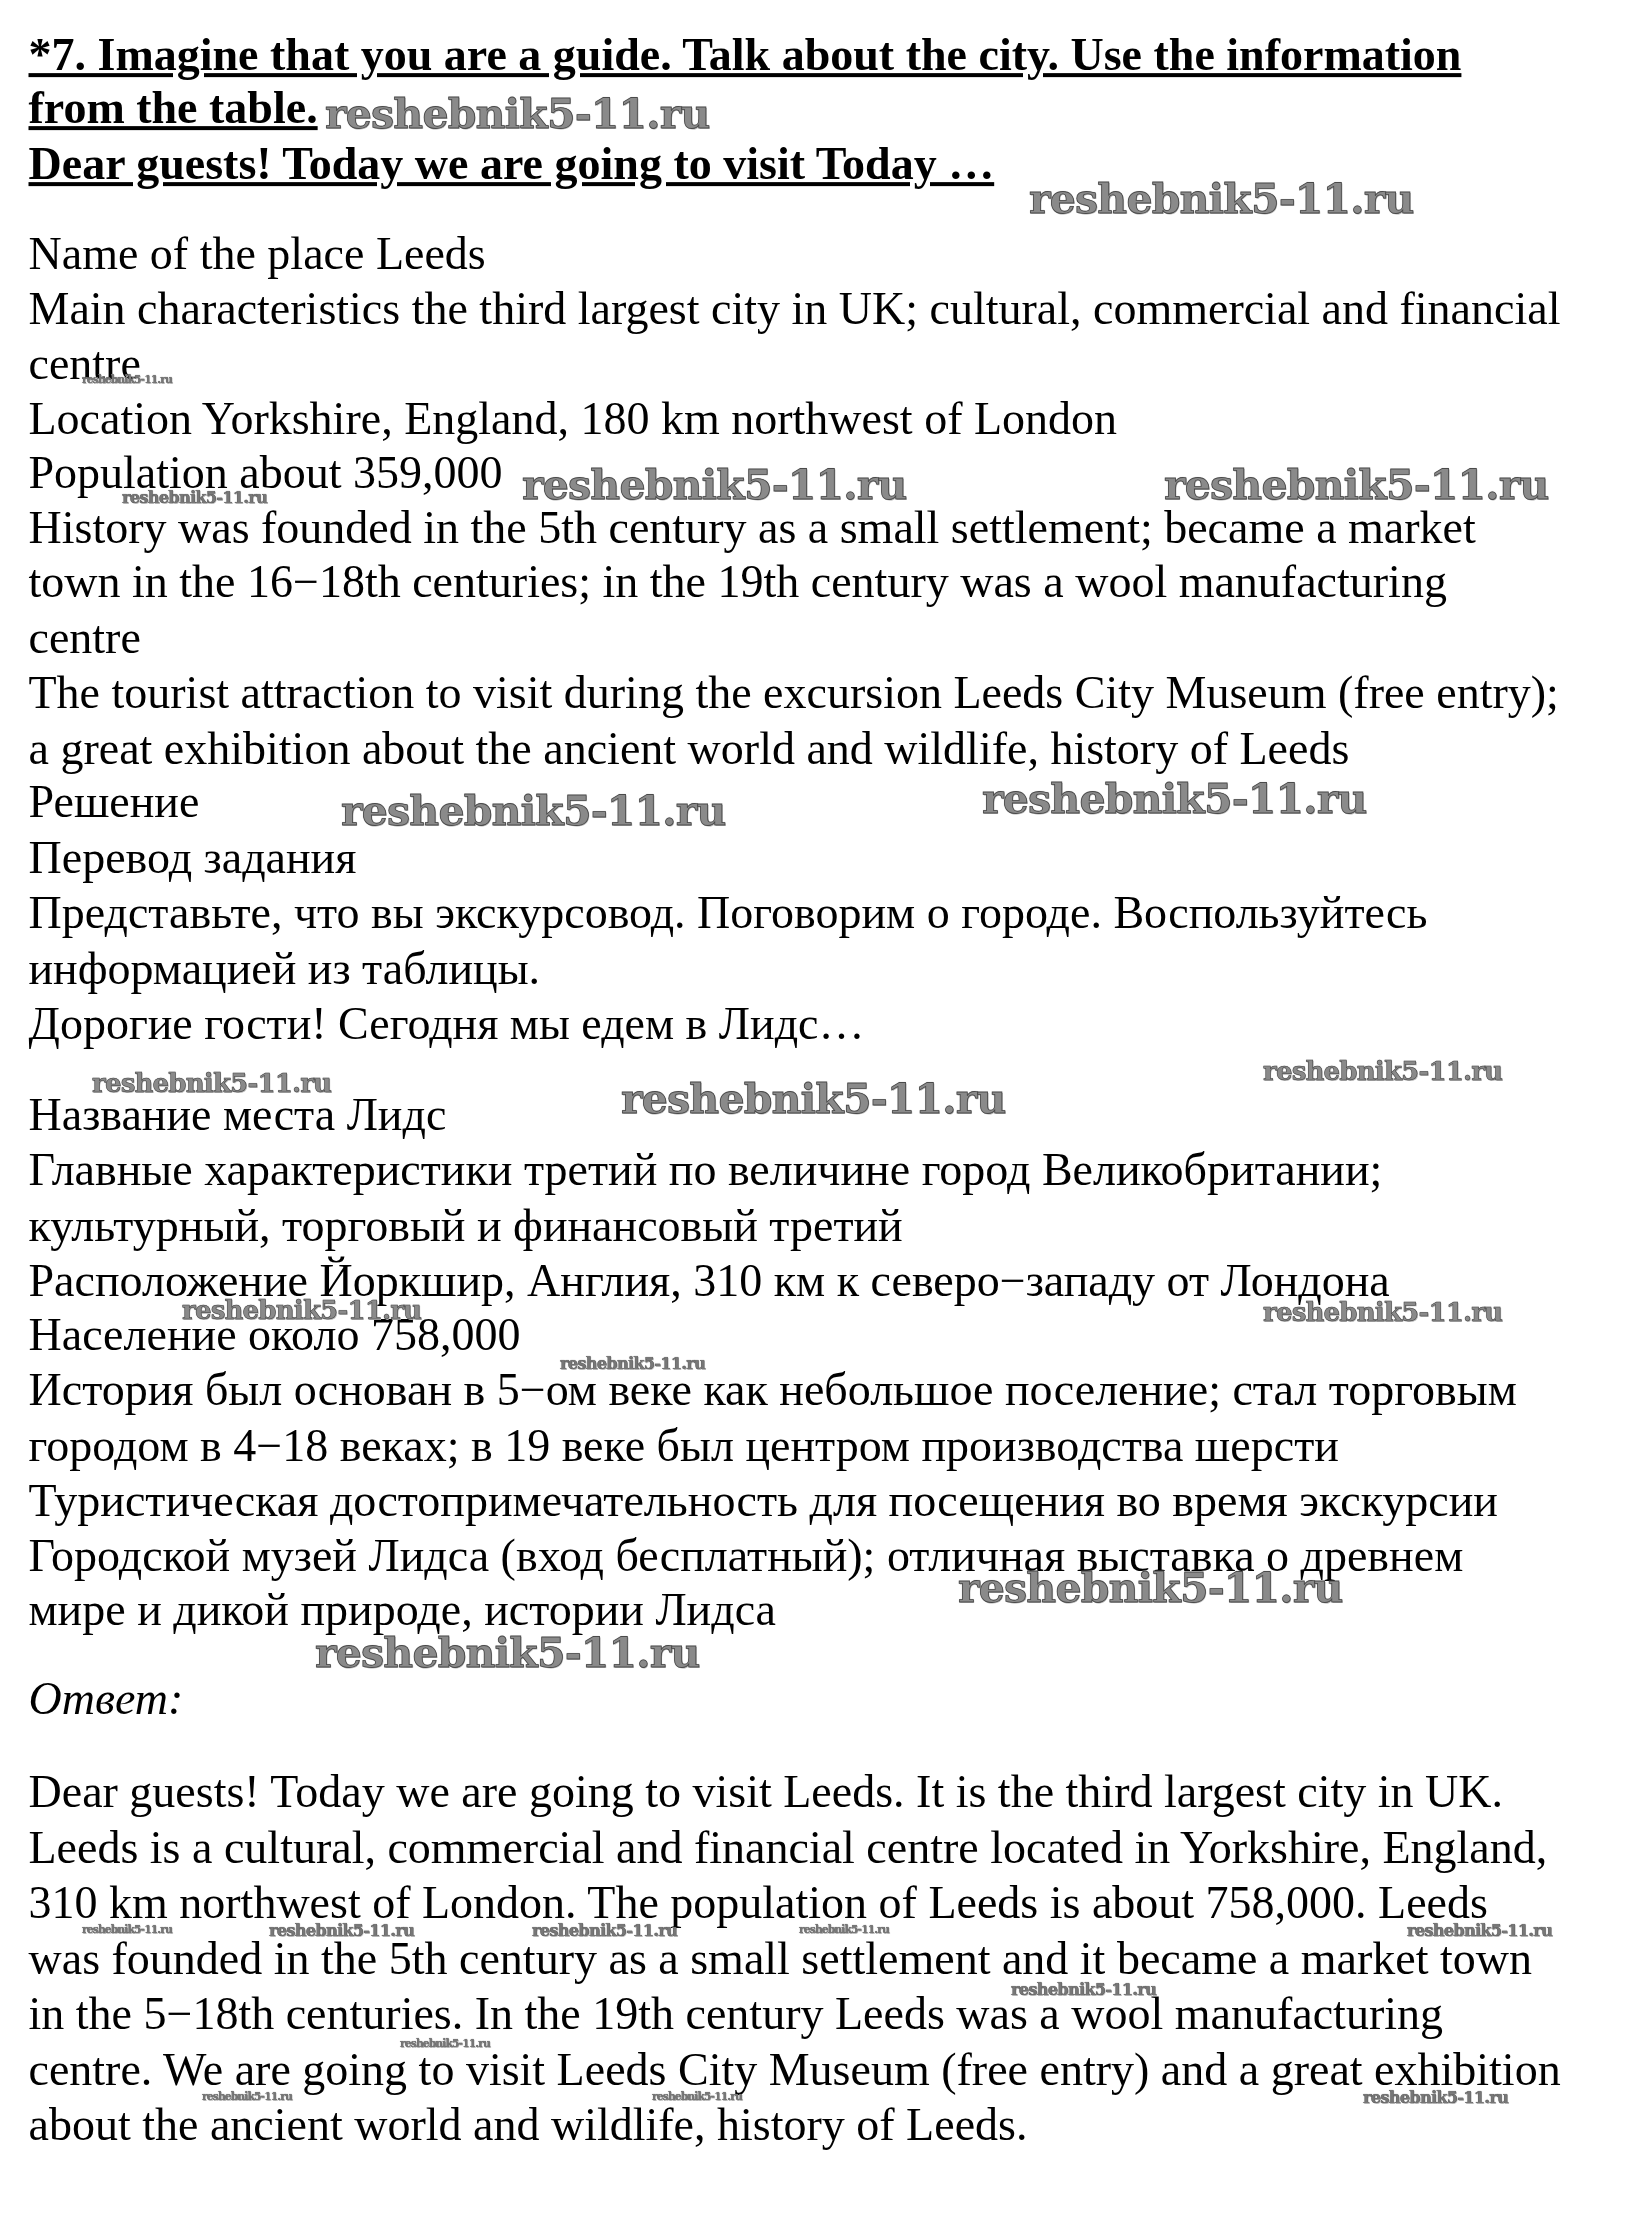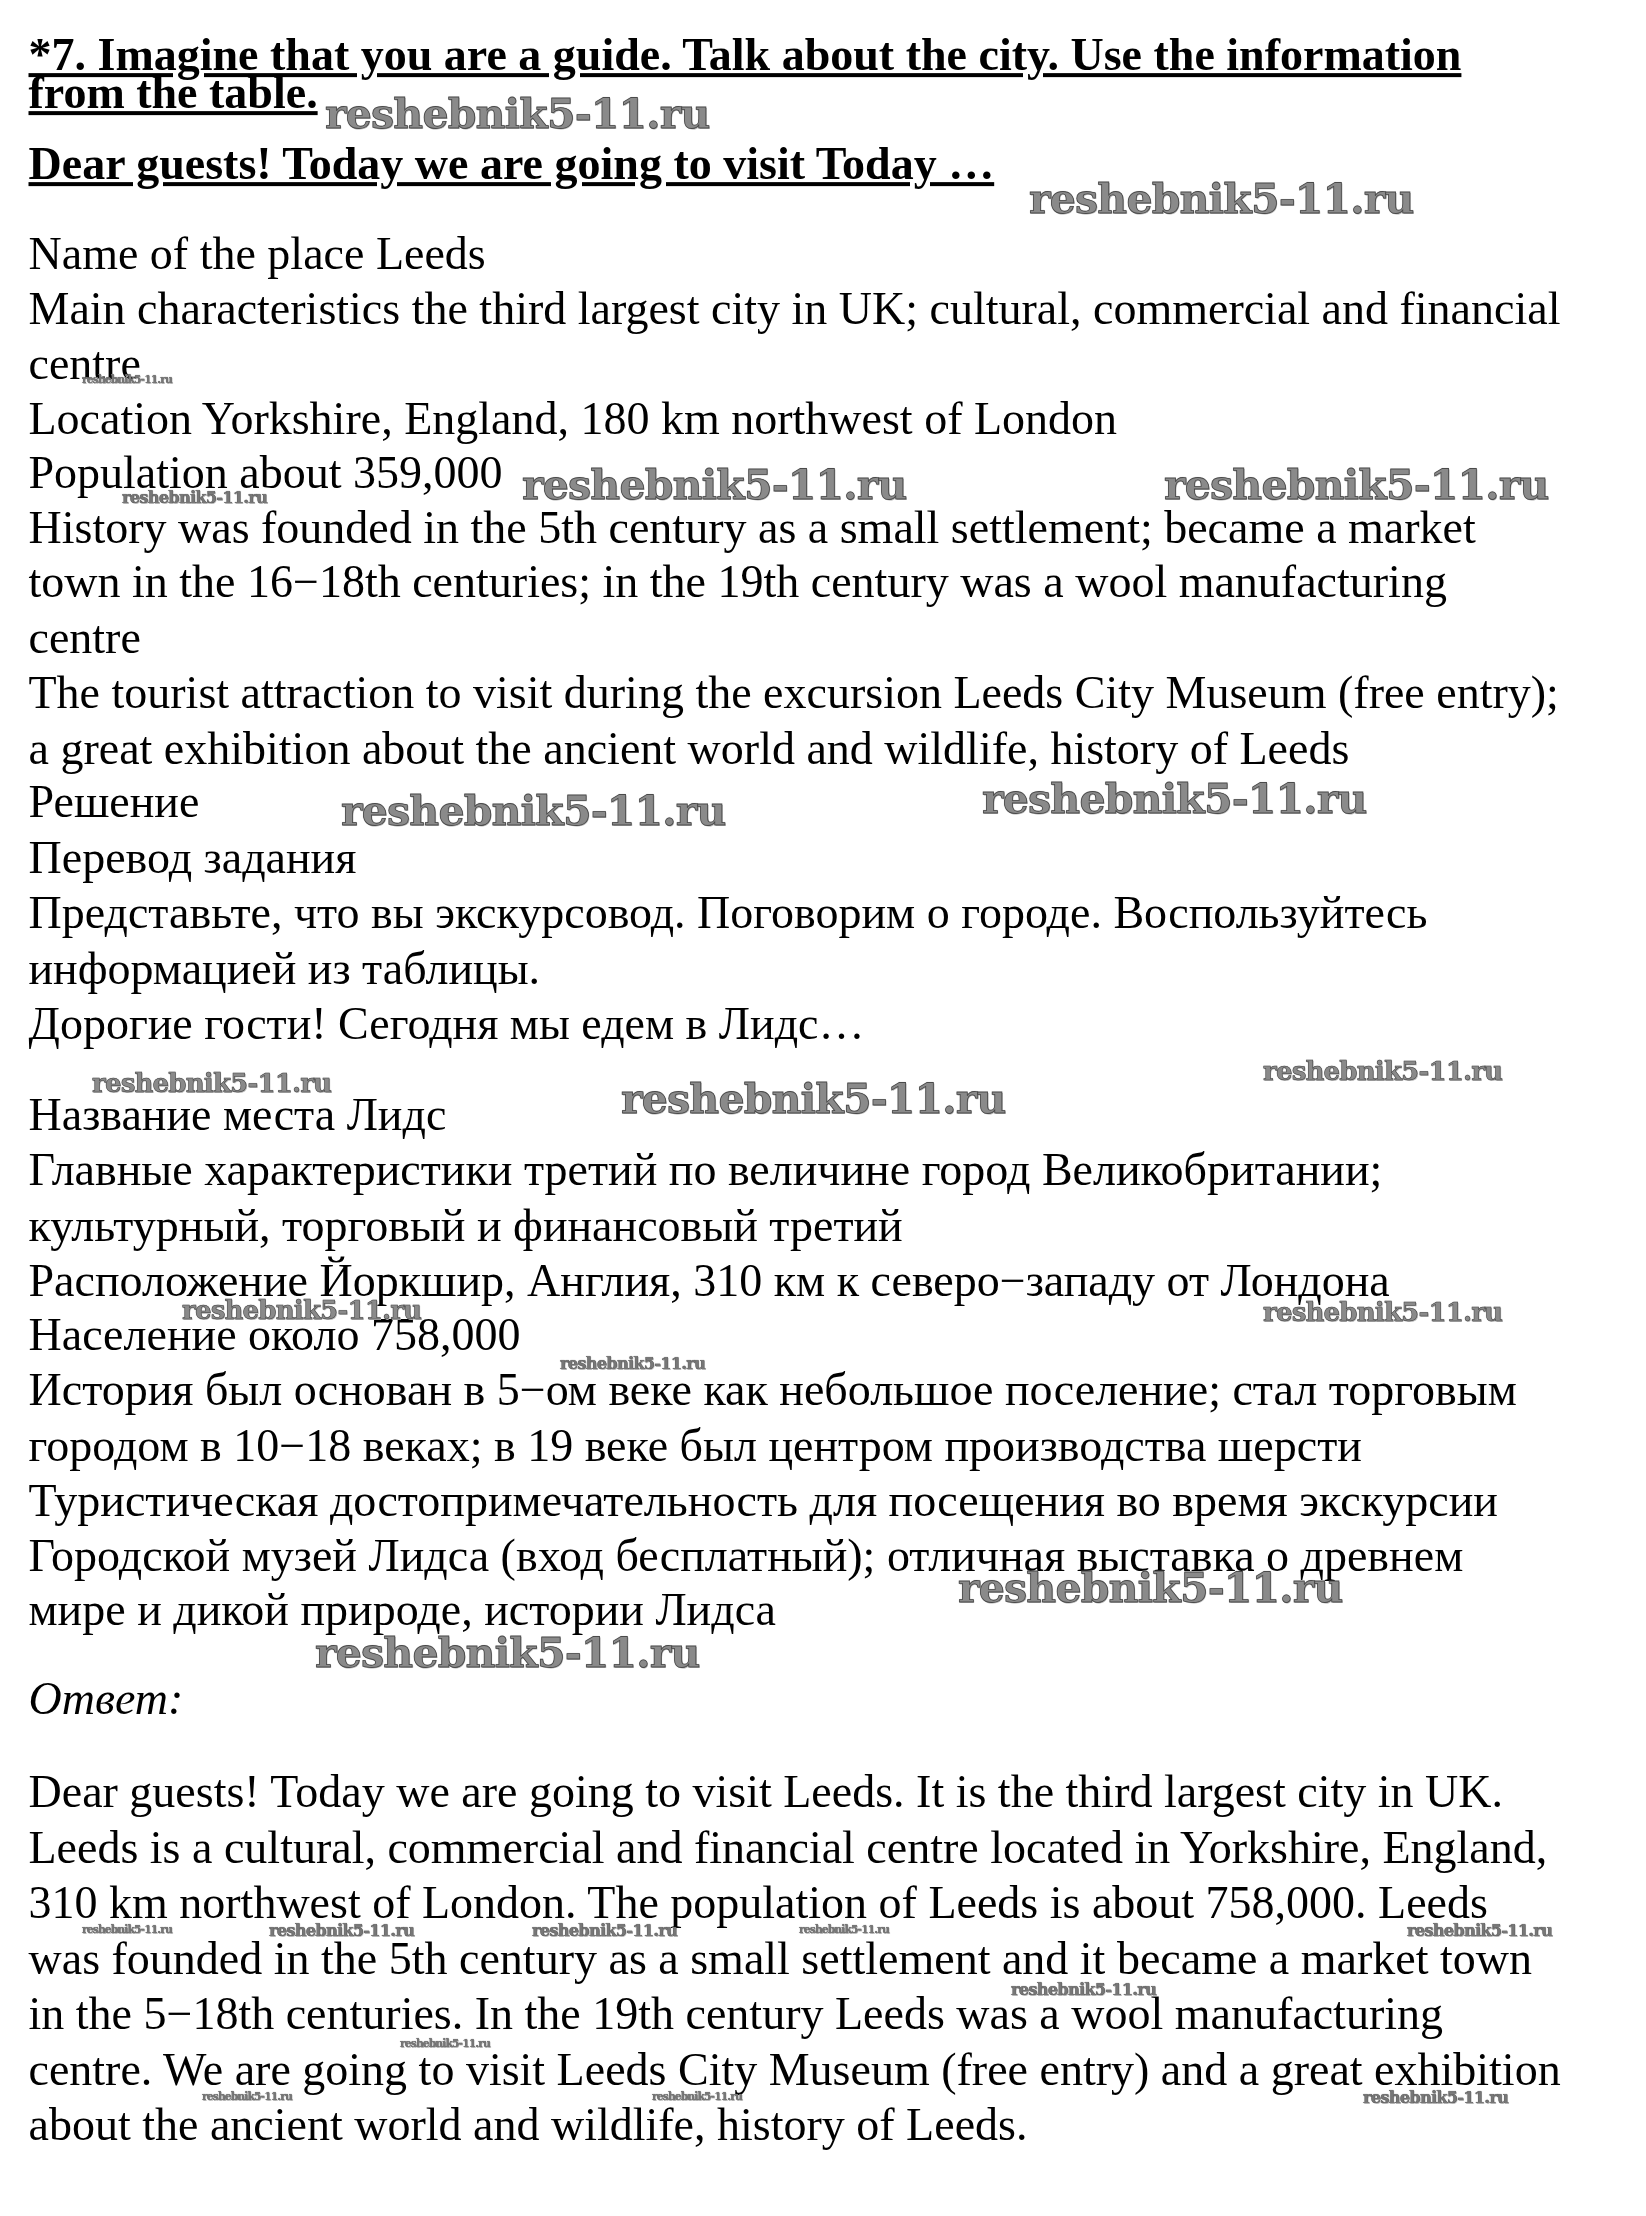--- a/index.html
+++ b/index.html
@@ -19,21 +19,21 @@
   }
   .wm.lg { font-size:41px; }
   .wm.md { font-size:26px; -webkit-text-stroke:0.5px #4a4a4a; }
   .wm.sm { font-size:16.3px; -webkit-text-stroke:0.2px #555; color:#777; }
   .wm.xs { font-size:10.6px; -webkit-text-stroke:0; color:#777; }
 </style>
 </head>
 <body>
 
 <div class="line bold" style="top:68px">*7. Imagine that you are a guide. Talk about the city. Use the information</div>
-<div class="line bold" style="top:106px">from the table.</div>
+<div class="line bold" style="top:121px">from the table.</div>
 <div class="line bold" style="top:177px">Dear guests! Today we are going to visit Today …</div>
 
 <div>
   <div class="line" style="top:267px">Name of the place Leeds</div>
   <div class="line" style="top:322px">Main characteristics the third largest city in UK; cultural, commercial and financial</div>
   <div class="line" style="top:377px">centre</div>
   <div class="line" style="top:432px">Location Yorkshire, England, 180 km northwest of London</div>
   <div class="line" style="top:486px">Population about 359,000</div>
   <div class="line" style="top:541px">History was founded in the 5th century as a small settlement; became a market</div>
   <div class="line" style="top:595px">town in the 16−18th centuries; in the 19th century was a wool manufacturing</div>
@@ -47,21 +47,21 @@
 <div>
   <div class="line" style="top:926px">Представьте, что вы экскурсовод. Поговорим о городе. Воспользуйтесь</div>
   <div class="line" style="top:982px">информацией из таблицы.</div>
   <div class="line" style="top:1037px">Дорогие гости! Сегодня мы едем в Лидс…</div>
   <div class="line" style="top:1128px">Название места Лидс</div>
   <div class="line" style="top:1183px">Главные характеристики третий по величине город Великобритании;</div>
   <div class="line" style="top:1239px">культурный, торговый и финансовый третий</div>
   <div class="line" style="top:1294px">Расположение Йоркшир, Англия, 310 км к северо−западу от Лондона</div>
   <div class="line" style="top:1348px">Население около 758,000</div>
   <div class="line" style="top:1403px">История был основан в 5−ом веке как небольшое поселение; стал торговым</div>
-  <div class="line" style="top:1459px">городом в 10−18 веках; в 19 веке был центром производства шерсти</div>
+  <div class="line" style="top:1459px">городом в 4−18 веках; в 19 веке был центром производства шерсти</div>
   <div class="line" style="top:1514px">Туристическая достопримечательность для посещения во время экскурсии</div>
   <div class="line" style="top:1569px">Городской музей Лидса (вход бесплатный); отличная выставка о древнем</div>
   <div class="line" style="top:1623px">мире и дикой природе, истории Лидса</div>
 </div>
 
 <div class="line ital" style="top:1712px">Ответ:</div>
 <div>
   <div class="line" style="top:1805px">Dear guests! Today we are going to visit Leeds. It is the third largest city in UK.</div>
   <div class="line" style="top:1861px">Leeds is a cultural, commercial and financial centre located in Yorkshire, England,</div>
   <div class="line" style="top:1916px">310 km northwest of London. The population of Leeds is about 758,000. Leeds</div>

